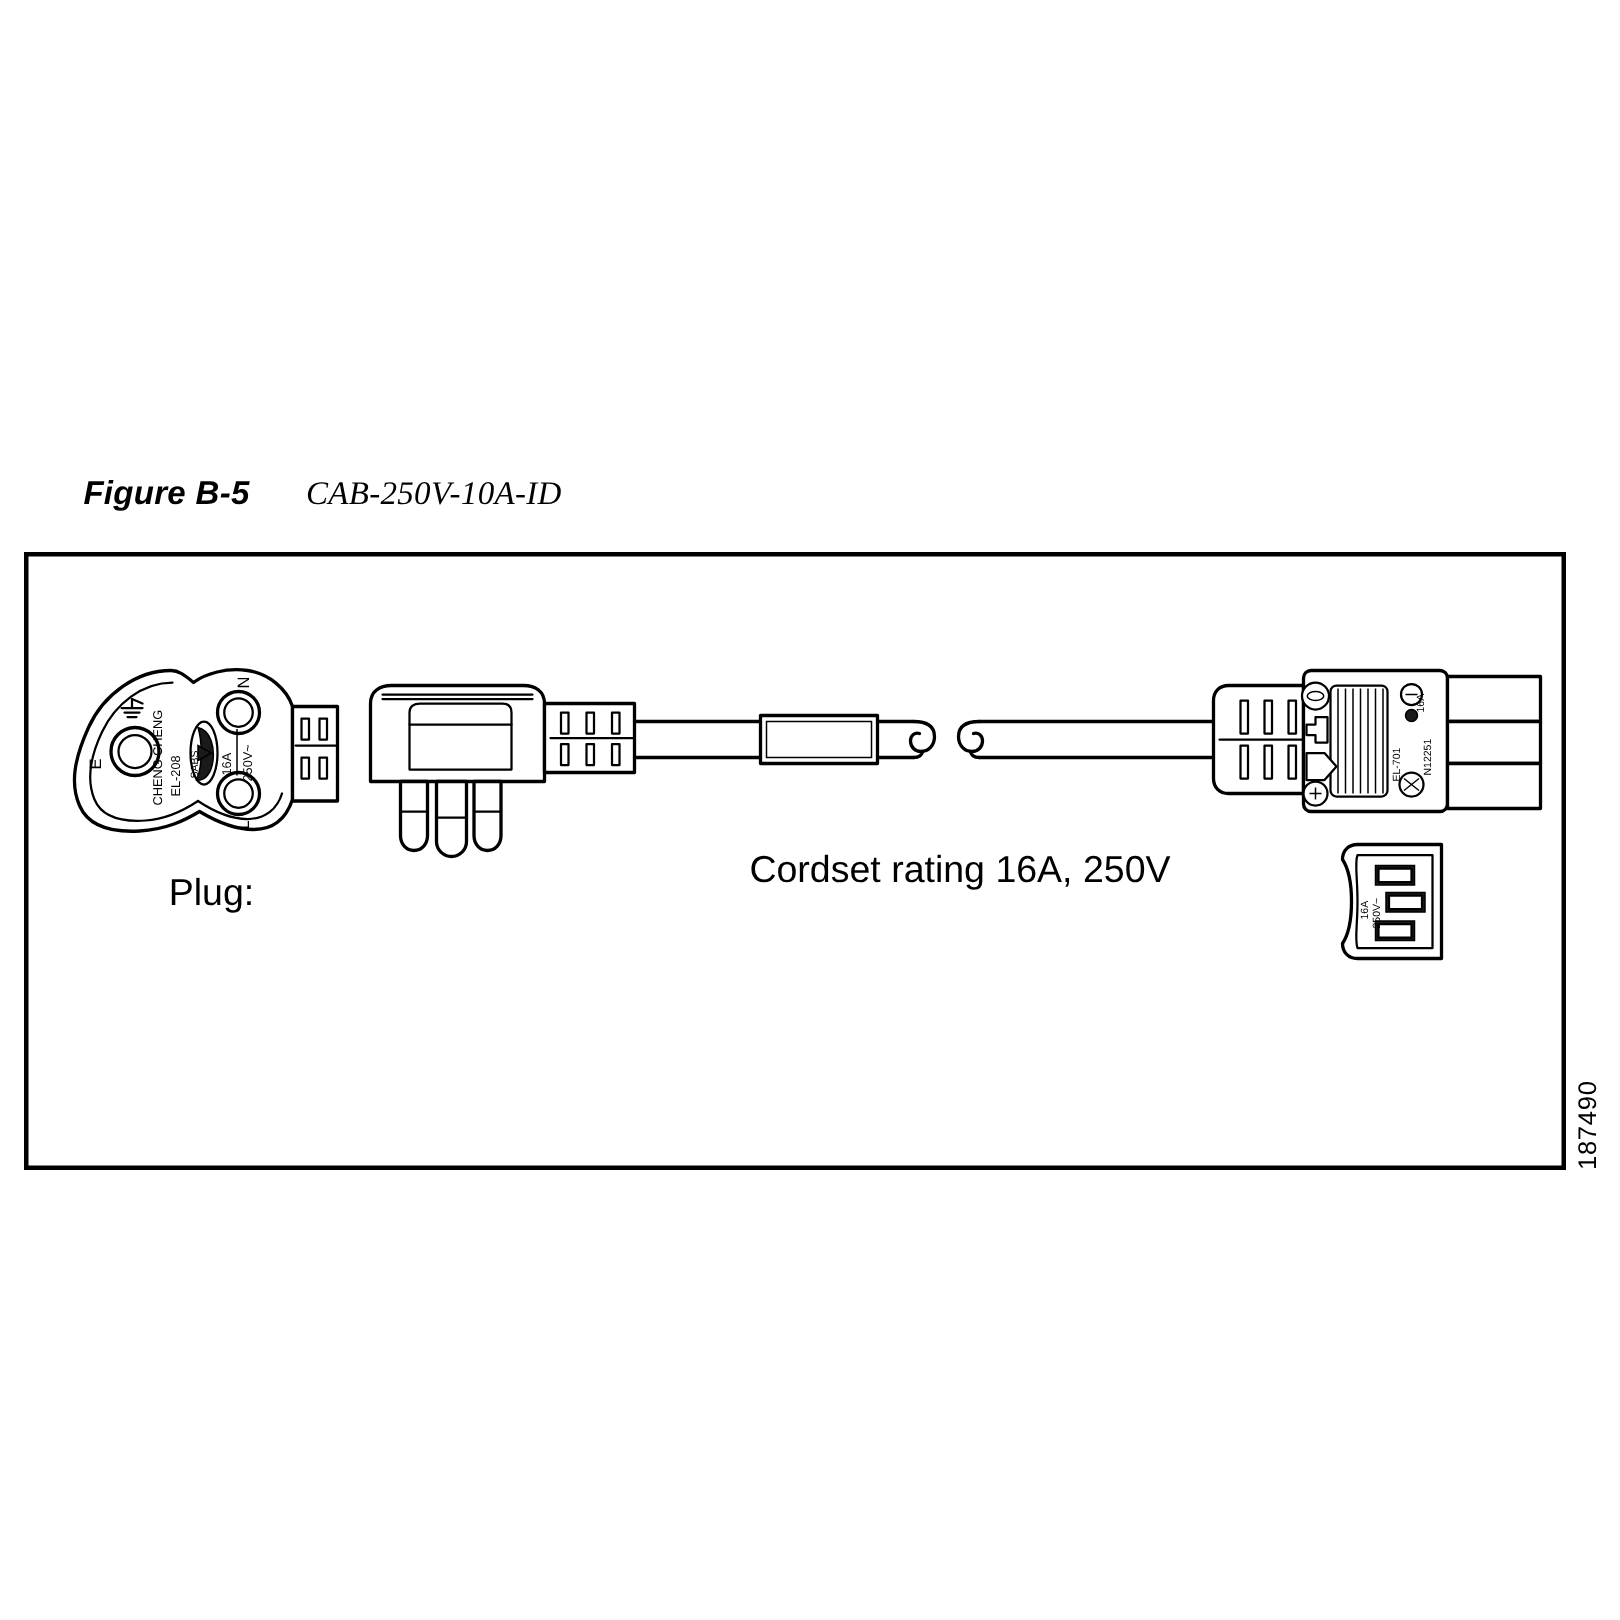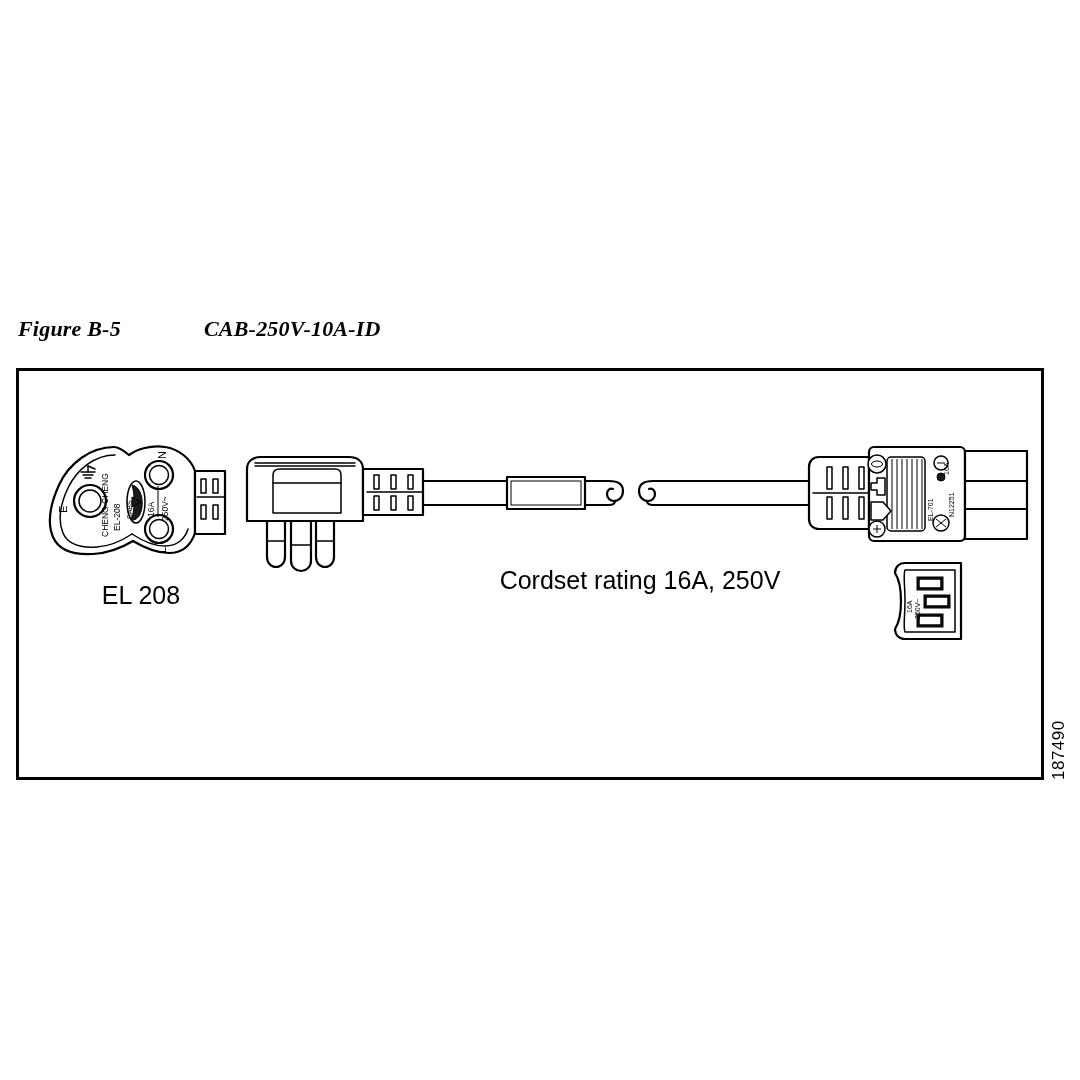--- a/index.html
+++ b/index.html
@@ -23,32 +23,33 @@
   }
   .caption-row {
     position: absolute;
     left: 18px;
     top: 316px;
     width: 1000px;
     height: 34px;
     white-space: nowrap;
   }
   .fig-label {
-    font-family: Liberation Serif, serif;
+    font-family: Liberation Sans, sans-serif;
     font-weight: bold;
     font-style: italic;
     font-size: 22px;
     letter-spacing: 0.2px;
     display: inline-block;
     width: 186px;
     vertical-align: top;
+    text-align: center;
   }
   .fig-title {
     font-family: "Liberation Serif", serif;
-    font-weight: bold;
+    font-weight: normal;
     font-style: italic;
     font-size: 22px;
     letter-spacing: 0.2px;
     display: inline-block;
     vertical-align: top;
   }
   .frame {
     position: absolute;
     left: 16px;
     top: 368px;
@@ -321,21 +322,21 @@
 
         <text class="micro" transform="translate(893,242) rotate(-90)">16A</text>
         <text class="micro" transform="translate(901,248) rotate(-90)">250V~</text>
       </g>
 
     </svg>
 
   </div>
 
   <div class="cap" id="plug-caption">
-    <div>EL 208</div>
+    <div>Plug:</div>
   </div>
 
   <div class="cap" id="cordset-caption">
     <div>Cordset rating 16A, 250V</div>
   </div>
 
   <div class="cap" id="connector-caption">
   </div>
 
   <div class="drawing-number">187490</div>

